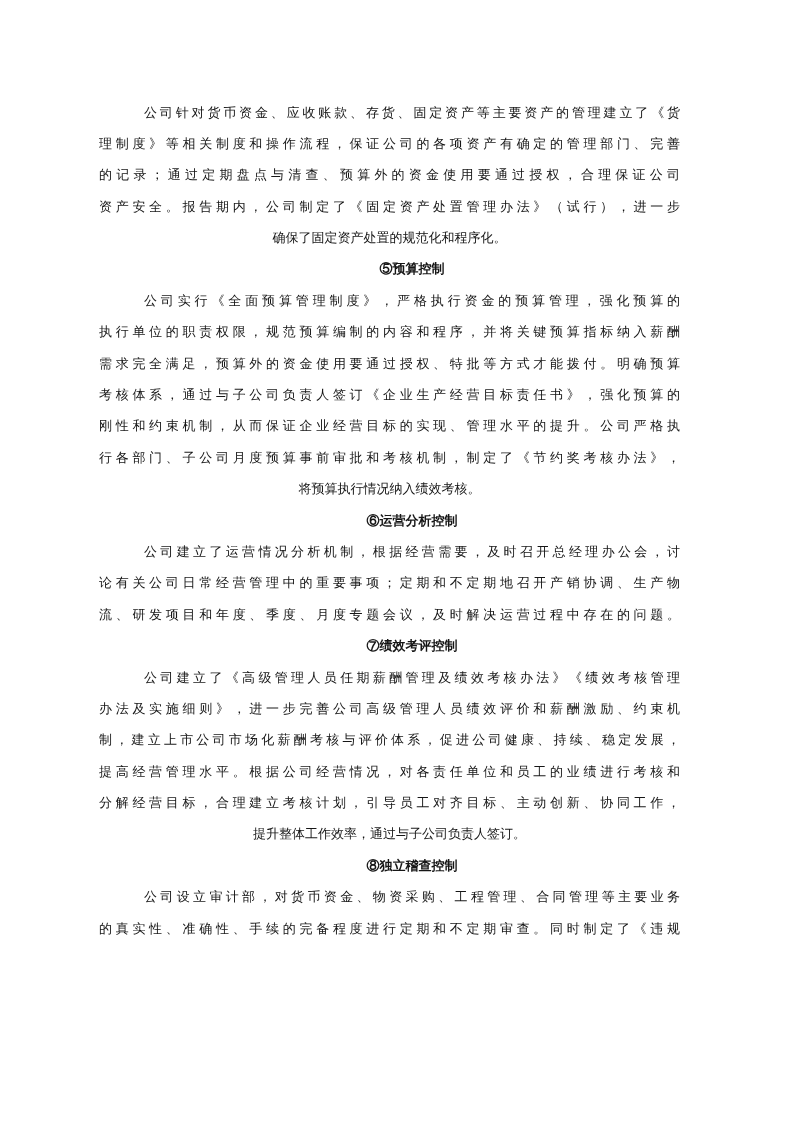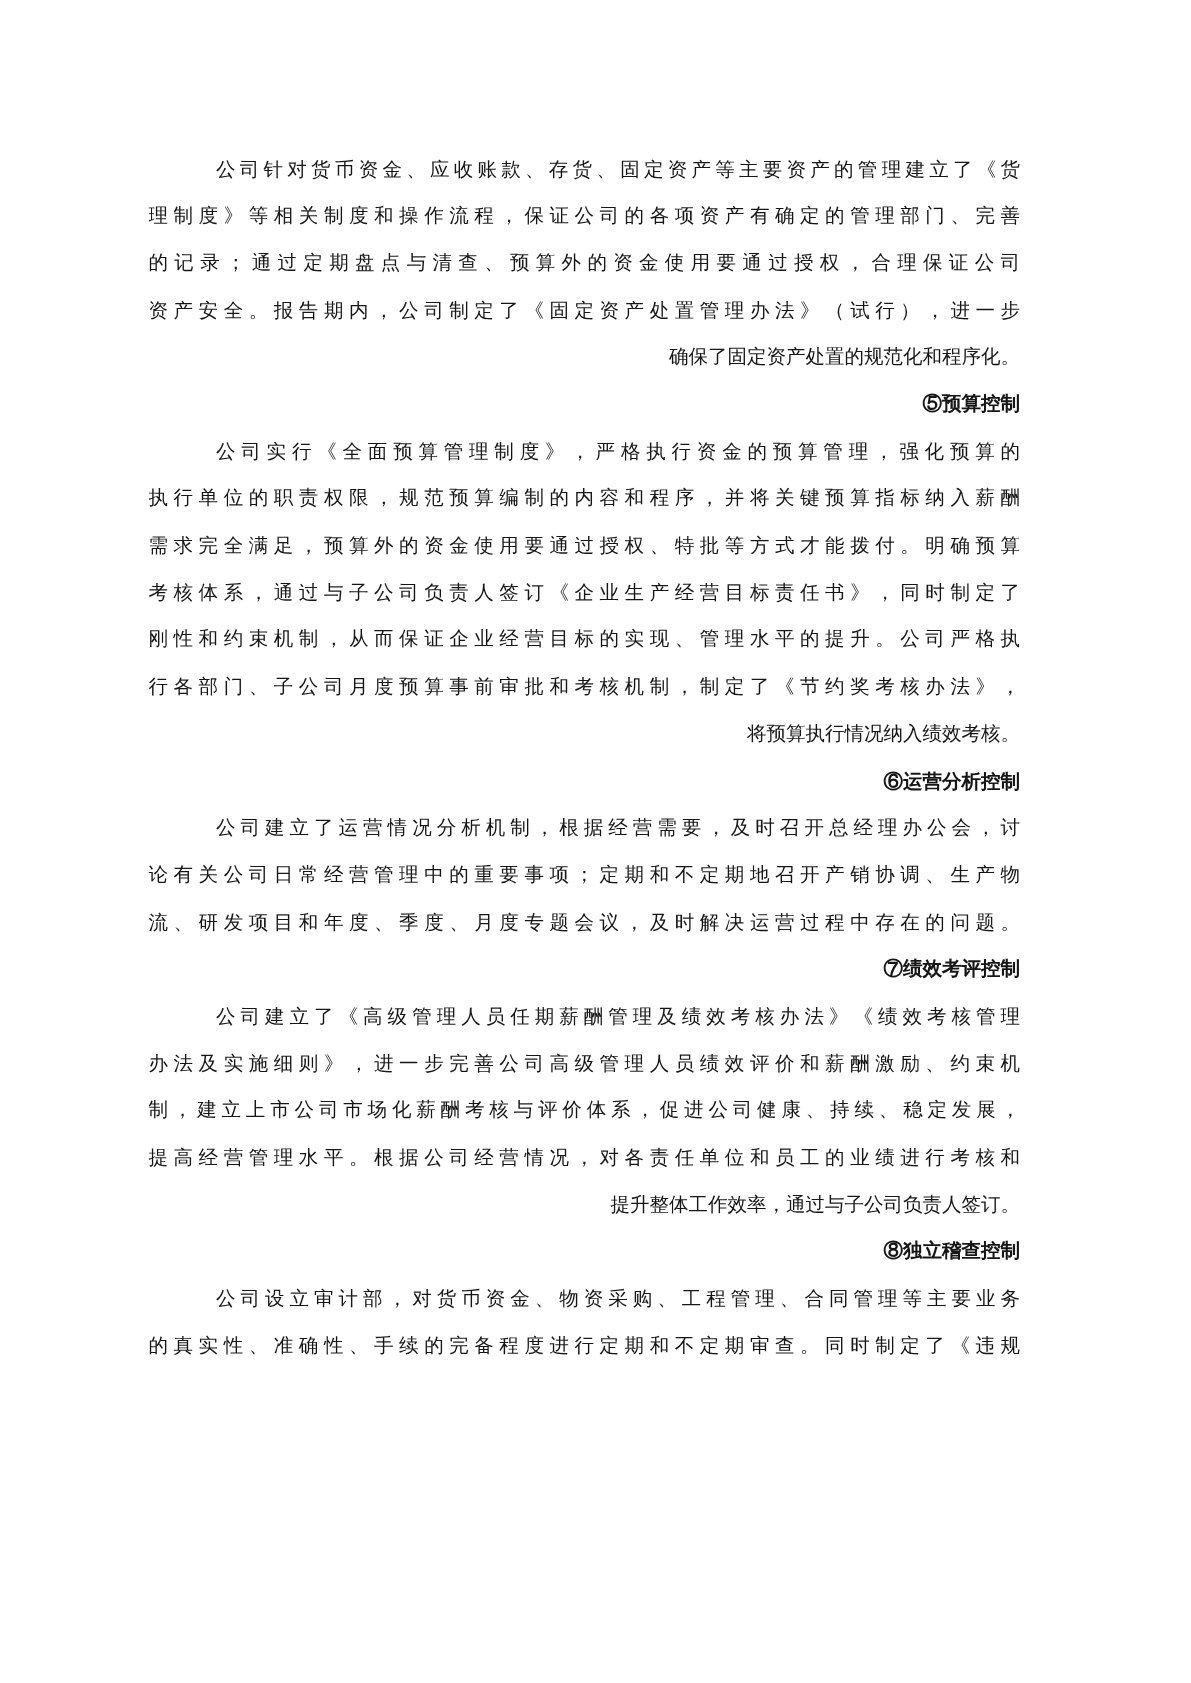--- a/index.html
+++ b/index.html
@@ -22,21 +22,21 @@
     font-family: "Liberation Serif", "DejaVu Serif", serif;
     font-size: 13px;
     line-height: 31.4px;
     color: #161616;
     font-weight: 400;
   }
   .line {
     height: 31.4px;
     overflow: hidden;
     white-space: normal;
-    text-align: right;
+    text-align: center;
   }
   
   .line.j {
     text-align: justify;
     text-align-last: justify;
   }
   
   .line.ind {
     text-indent: 45px;
   }
@@ -56,37 +56,38 @@
     <div class="line j">理制度》等相关制度和操作流程，保证公司的各项资产有确定的管理部门、完善</div>
     <div class="line j">的记录；通过定期盘点与清查、预算外的资金使用要通过授权，合理保证公司</div>
     <div class="line j">资产安全。报告期内，公司制定了《固定资产处置管理办法》（试行），进一步</div>
     <div class="line">确保了固定资产处置的规范化和程序化。</div>
 
     <div class="line h">⑤预算控制</div>
 
     <div class="line ind j">公司实行《全面预算管理制度》，严格执行资金的预算管理，强化预算的</div>
     <div class="line j">执行单位的职责权限，规范预算编制的内容和程序，并将关键预算指标纳入薪酬</div>
     <div class="line j">需求完全满足，预算外的资金使用要通过授权、特批等方式才能拨付。明确预算</div>
-    <div class="line j">考核体系，通过与子公司负责人签订《企业生产经营目标责任书》，同时制定了</div>
+    <div class="line j">考核体系，通过与子公司负责人签订《企业生产经营目标责任书》，强化预算的</div>
     <div class="line j">刚性和约束机制，从而保证企业经营目标的实现、管理水平的提升。公司严格执</div>
     <div class="line j">行各部门、子公司月度预算事前审批和考核机制，制定了《节约奖考核办法》，</div>
     <div class="line">将预算执行情况纳入绩效考核。</div>
 
     <div class="line h">⑥运营分析控制</div>
 
     <div class="line ind j">公司建立了运营情况分析机制，根据经营需要，及时召开总经理办公会，讨</div>
     <div class="line j">论有关公司日常经营管理中的重要事项；定期和不定期地召开产销协调、生产物</div>
     <div class="line j">流、研发项目和年度、季度、月度专题会议，及时解决运营过程中存在的问题。</div>
 
     <div class="line h">⑦绩效考评控制</div>
 
     <div class="line ind j">公司建立了《高级管理人员任期薪酬管理及绩效考核办法》《绩效考核管理</div>
     <div class="line j">办法及实施细则》，进一步完善公司高级管理人员绩效评价和薪酬激励、约束机</div>
     <div class="line j">制，建立上市公司市场化薪酬考核与评价体系，促进公司健康、持续、稳定发展，</div>
     <div class="line j">提高经营管理水平。根据公司经营情况，对各责任单位和员工的业绩进行考核和</div>
+    <div class="line j">分解经营目标，合理建立考核计划，引导员工对齐目标、主动创新、协同工作，</div>
     <div class="line">提升整体工作效率，通过与子公司负责人签订。</div>
 
     <div class="line h">⑧独立稽查控制</div>
 
     <div class="line ind j">公司设立审计部，对货币资金、物资采购、工程管理、合同管理等主要业务</div>
     <div class="line j">的真实性、准确性、手续的完备程度进行定期和不定期审查。同时制定了《违规</div>
 
   </div>
 </div>
 

